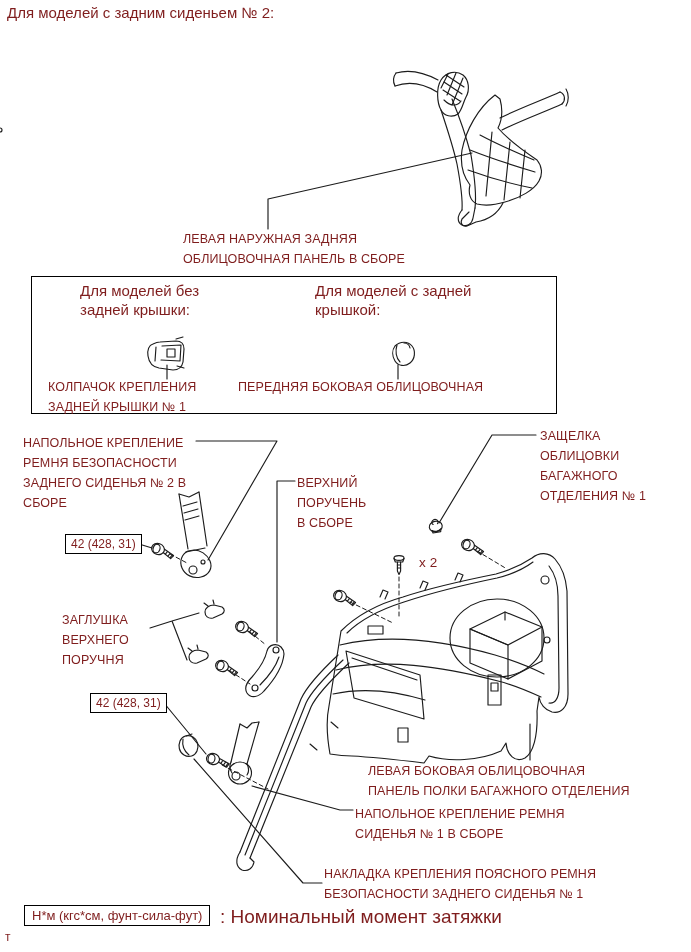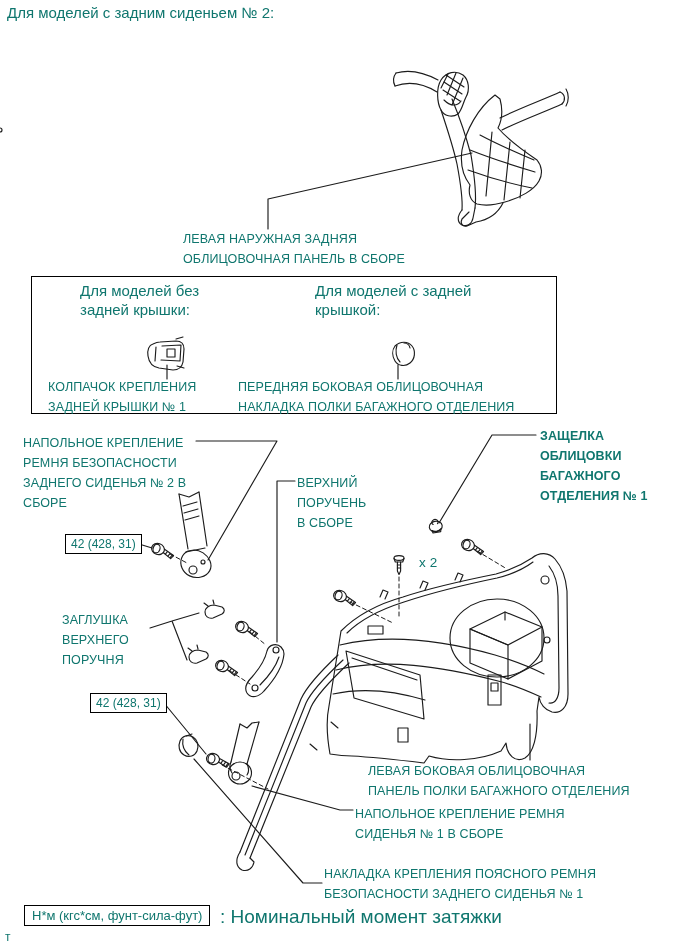--- a/index.html
+++ b/index.html
@@ -1,17 +1,17 @@
 <!DOCTYPE html>
 <html><head>
 <meta charset="utf-8">
 <style>
   html,body{margin:0;padding:0;background:#fff;}
   .canvas{position:relative;width:691px;height:952px;background:#fff;overflow:hidden;
-          font-family:"Liberation Sans",sans-serif;color:#0f766e;border-radius:10px;}
+          font-family:"Liberation Sans",sans-serif;color:#7f1d1d;border-radius:10px;}
   .art{position:absolute;left:0;top:0;}
   .lbl{position:absolute;font-size:12.5px;line-height:20px;white-space:nowrap;letter-spacing:0.1px;}
   .lbl span{display:block;}
   .title{position:absolute;font-size:15px;line-height:18px;white-space:nowrap;}
   .vbox{position:absolute;left:31px;top:276px;width:526px;height:138px;border:1.5px solid #000;box-sizing:border-box;}
   .vtitle{position:absolute;font-size:15px;line-height:19px;text-align:left;}
   .torque{position:absolute;border:1.8px solid #000;background:#fff;font-size:12px;line-height:16px;
           padding:1px 5px;white-space:nowrap;}
   .unitbox{position:absolute;border:1.5px solid #000;background:#fff;font-size:13px;line-height:17px;
           padding:1px 7px;white-space:nowrap;}
@@ -207,35 +207,34 @@
   <div class="vtitle" style="left:315px;top:281px;width:165px;">
     <span>Для моделей с</span>
     <span>задней крышкой:</span>
   </div>
   <div class="lbl" style="left:48px;top:377px;">
     <span>КОЛПАЧОК КРЕПЛЕНИЯ</span>
     <span>ЗАДНЕЙ КРЫШКИ № 1</span>
   </div>
   <div class="lbl" style="left:238px;top:377px;">
     <span>ПЕРЕДНЯЯ БОКОВАЯ ОБЛИЦОВОЧНАЯ</span>
-    <span>НАКЛАДКА ПОЛКИ БАГАЖНОГО ОТДЕЛЕНИЯ</span>
   </div>
 
   <div class="lbl" style="left:23px;top:433px;">
     <span>НАПОЛЬНОЕ КРЕПЛЕНИЕ</span>
     <span>РЕМНЯ БЕЗОПАСНОСТИ</span>
     <span>ЗАДНЕГО СИДЕНЬЯ № 2 В</span>
     <span>СБОРЕ</span>
   </div>
   <div class="lbl" style="left:297px;top:473px;">
     <span>ВЕРХНИЙ</span>
     <span>ПОРУЧЕНЬ</span>
     <span>В СБОРЕ</span>
   </div>
-  <div class="lbl" style="left:540px;top:426px;font-weight:bold;">
+  <div class="lbl" style="left:540px;top:426px;">
     <span>ЗАЩЕЛКА</span>
     <span>ОБЛИЦОВКИ</span>
     <span>БАГАЖНОГО</span>
     <span>ОТДЕЛЕНИЯ № 1</span>
   </div>
   <div class="lbl" style="left:62px;top:610px;">
     <span>ЗАГЛУШКА</span>
     <span>ВЕРХНЕГО</span>
     <span>ПОРУЧНЯ</span>
   </div>

